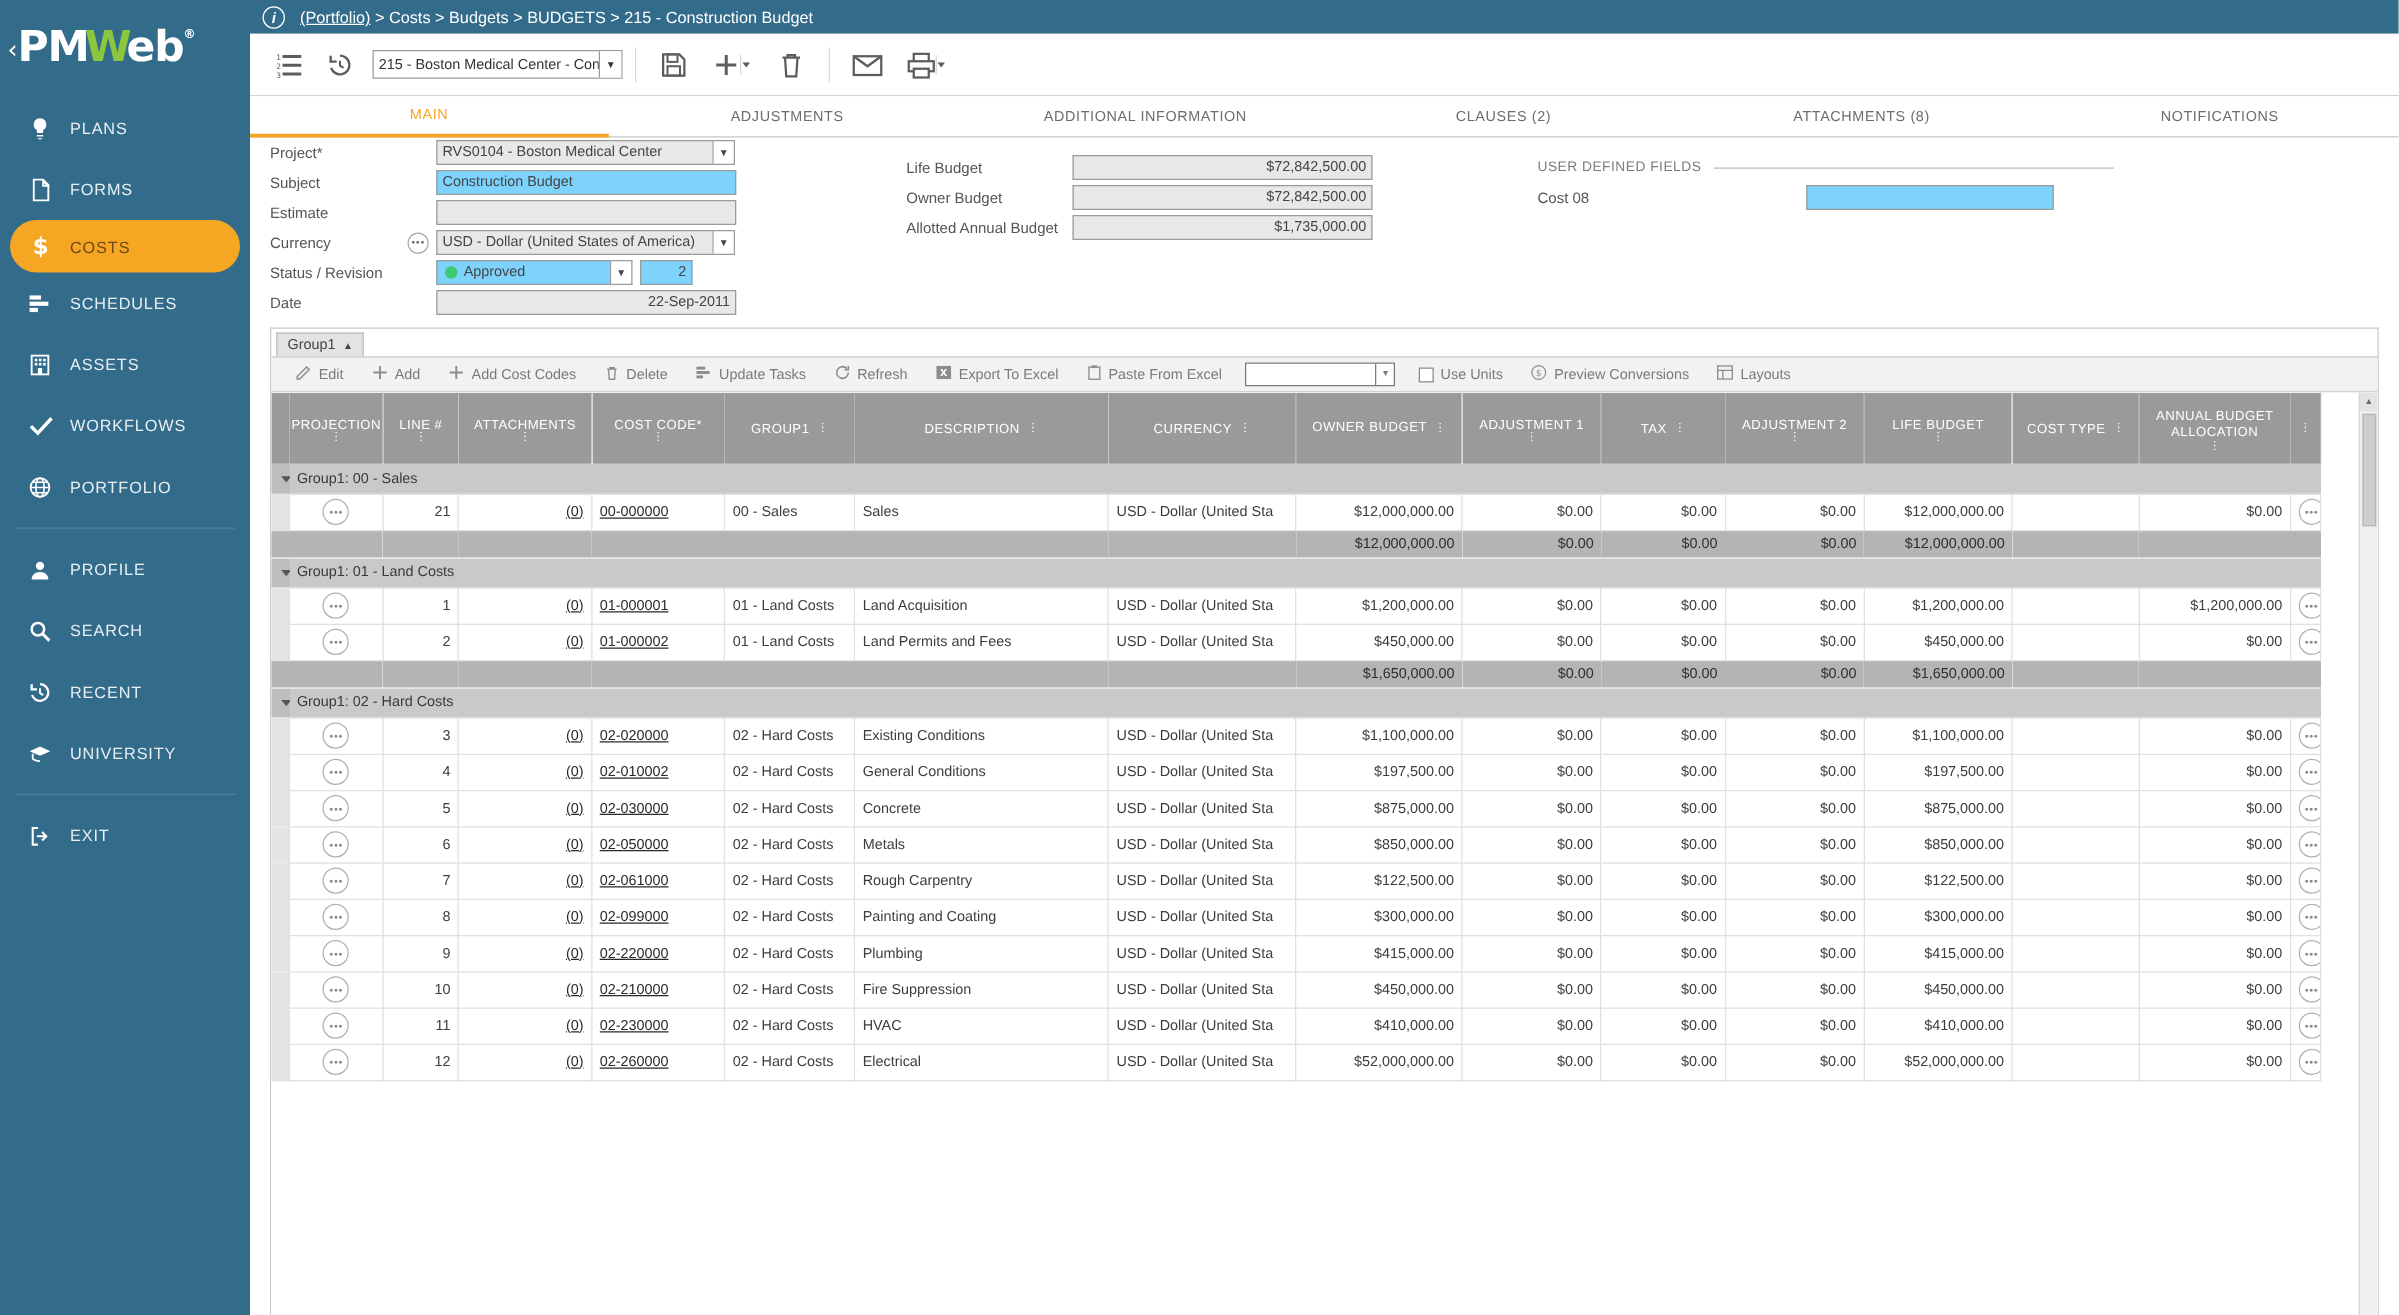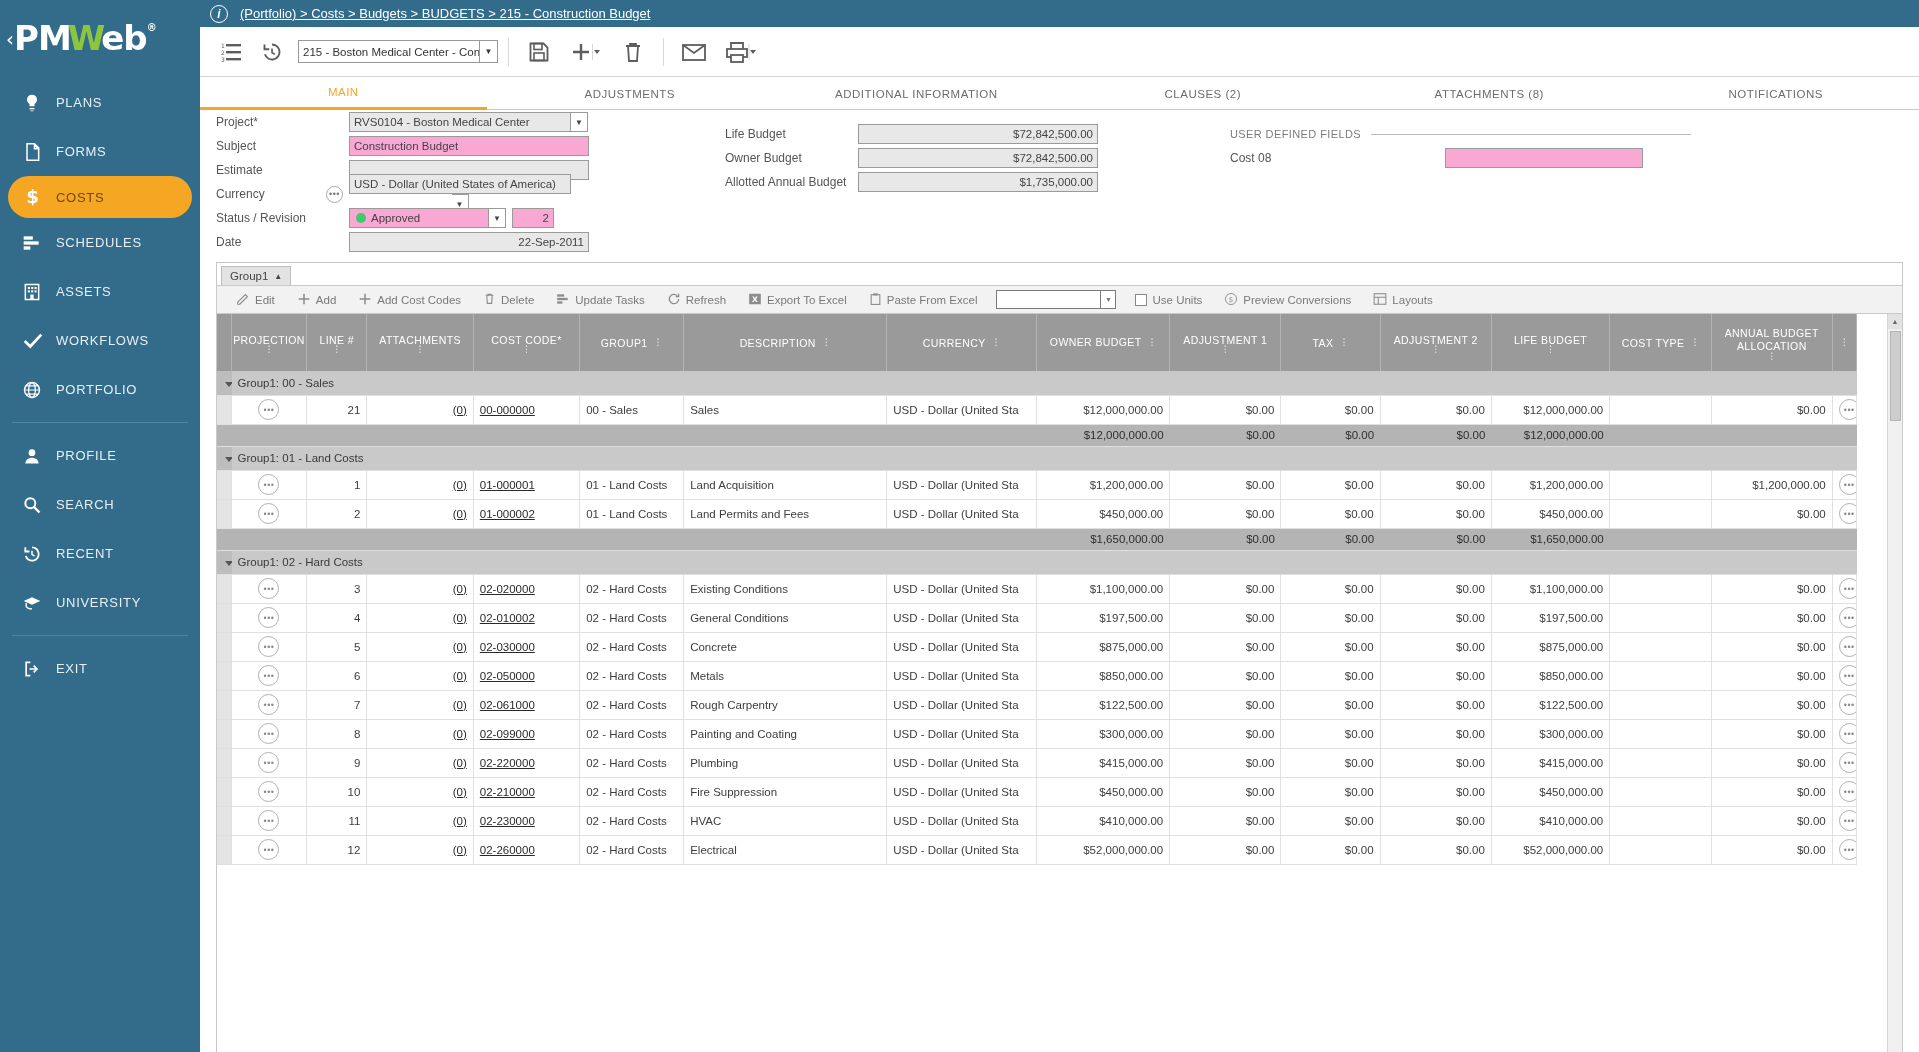--- a/index.html
+++ b/index.html
@@ -70,21 +70,21 @@
     height: 27px; background: #336b8b; color: #fff;
     display: flex; align-items: center; padding-left: 10px;
     font-size: 13px;
   }
   .info-icon {
     width: 18px; height: 18px; border: 1.6px solid #fff; border-radius: 50%;
     display: inline-flex; align-items: center; justify-content: center;
     font-size: 12px; font-style: italic; font-weight: bold; margin-right: 12px;
     line-height: 1;
   }
-  .crumb { color: #fff; text-decoration: underline; }
+  .crumb { color: #fff; }
   .crumb .u { text-decoration: underline; }
 
   .toolbar2 {
     height: 50px; background: #fff; border-bottom: 1px solid #d2d2d2;
     display: flex; align-items: center; padding-left: 12px; gap: 0px;
   }
   .tbtn {
     width: 40px; height: 40px; display: inline-flex; align-items: center;
     justify-content: center; cursor: pointer; color: #5d5d5d;
   }
@@ -110,21 +110,21 @@
     font-size: 11.5px; color: #6d6d6d; letter-spacing: 0.5px; cursor: pointer;
     height: 33px;
   }
   .tab.active { color: #f5a623; border-bottom: 3px solid #f5a623; font-weight: normal; }
 
   
   .formarea { position: relative; height: 152px; padding-top: 12px; }
   .f-row { display: flex; align-items: center; height: 24px; margin-bottom: 0px; }
   .f-label { font-size: 12px; color: #555; }
   .inp {
-    border: 1px solid #9a9a9a; background: #f9a8d4; height: 20px;
+    border: 1px solid #9a9a9a; background: #7dd3fc; height: 20px;
     font-size: 11.5px; color: #444; display: flex; align-items: center;
     padding: 0 4px;
   }
   .inp.ro { background: #e8e8e8; }
   .inp.num { justify-content: flex-end; text-align: right; }
   .dd { position: relative; display: flex; align-items: center; }
   .dd .caret {
     width: 17px; height: 20px; border: 1px solid #9a9a9a; border-left: none;
     background: #fff; display: flex; align-items: center; justify-content: center;
     font-size: 8px; color: #444;
@@ -434,21 +434,21 @@
           <span class="f-label">Subject</span>
           <div class="inp" style="width:240px;">Construction Budget</div>
         </div>
         <div class="f-row">
           <span class="f-label">Estimate</span>
           <div class="inp ro" style="width:240px;"></div>
         </div>
         <div class="f-row">
           <span class="f-label" style="width:110px;">Currency</span>
           <span class="ellipsis-btn">•••</span>
-          <div class="dd" style="margin-left:6px;flex-direction:column;">
+          <div class="dd" style="margin-left:6px;">
             <div class="inp ro" style="width:222px;">USD - Dollar (United States of America)</div>
             <div class="caret">▼</div>
           </div>
         </div>
         <div class="f-row">
           <span class="f-label">Status / Revision</span>
           <div class="dd">
             <div class="inp" style="width:140px;">
               <span class="dot"></span>
               <span>Approved</span>

